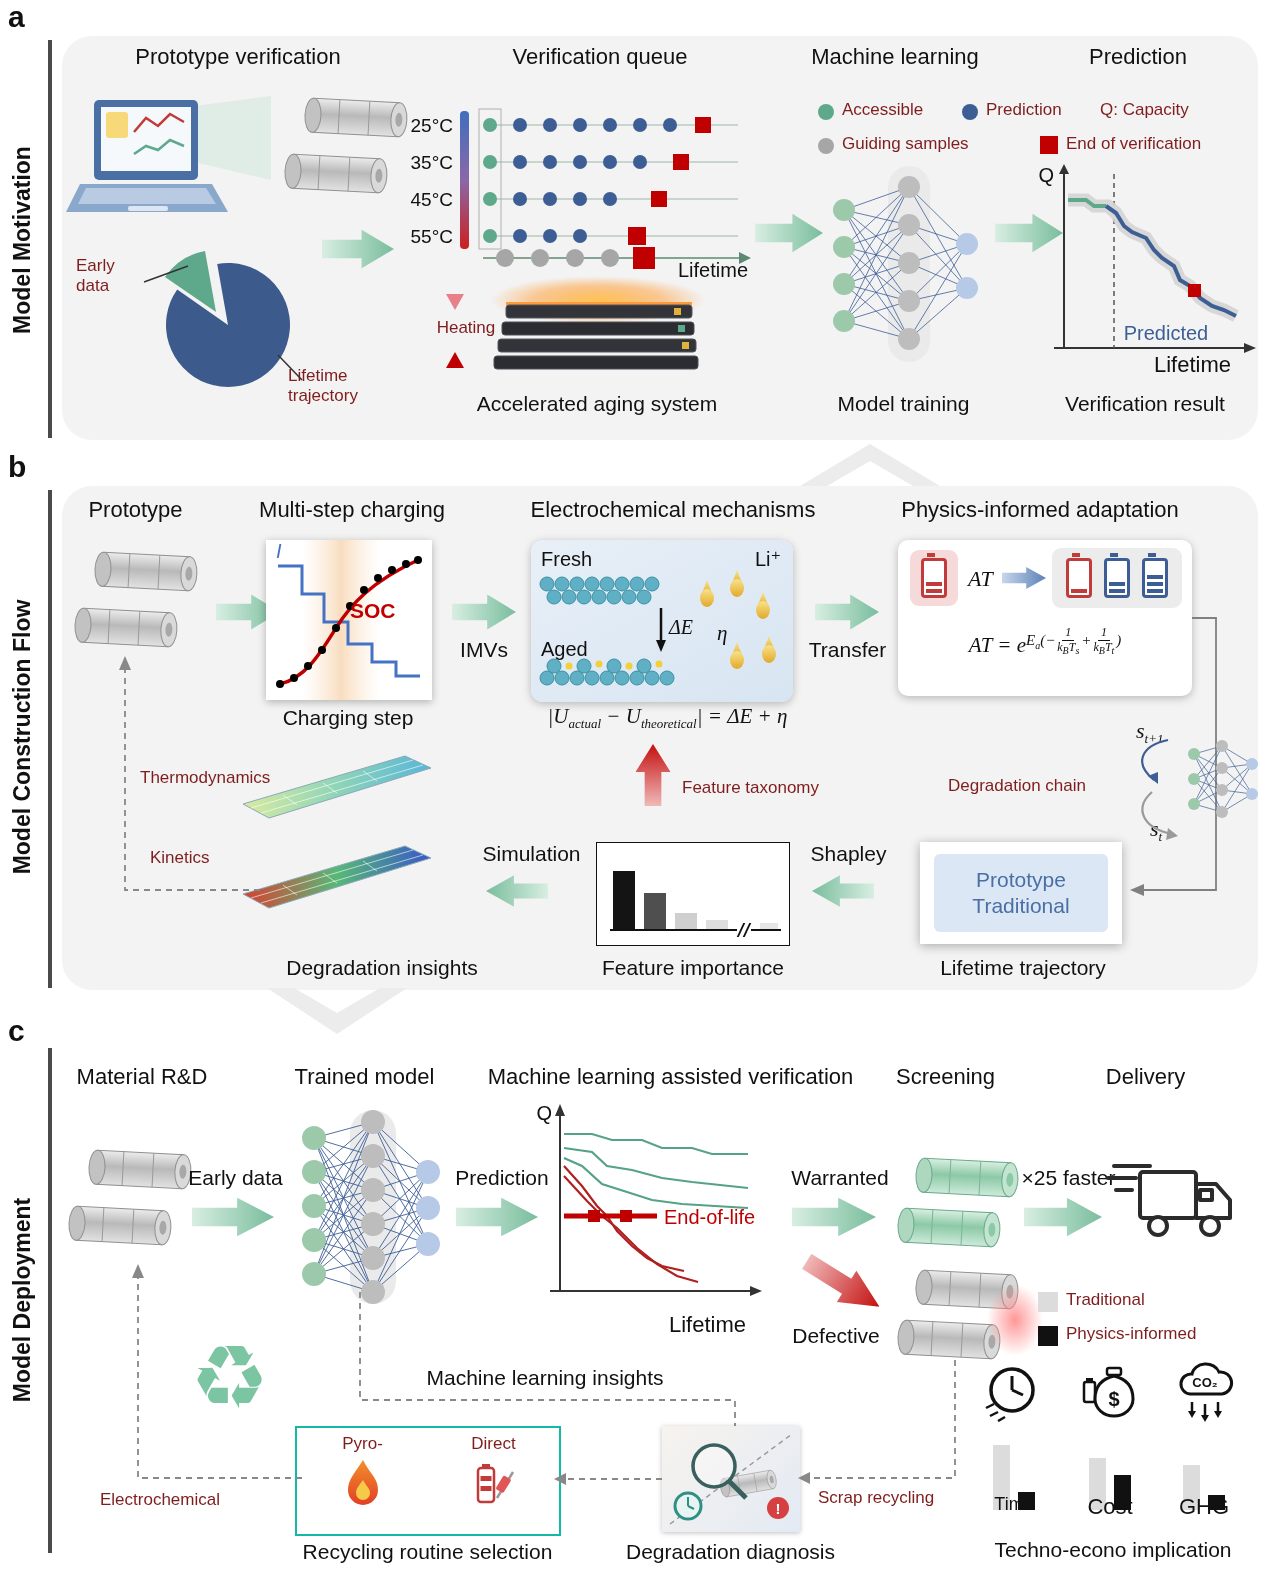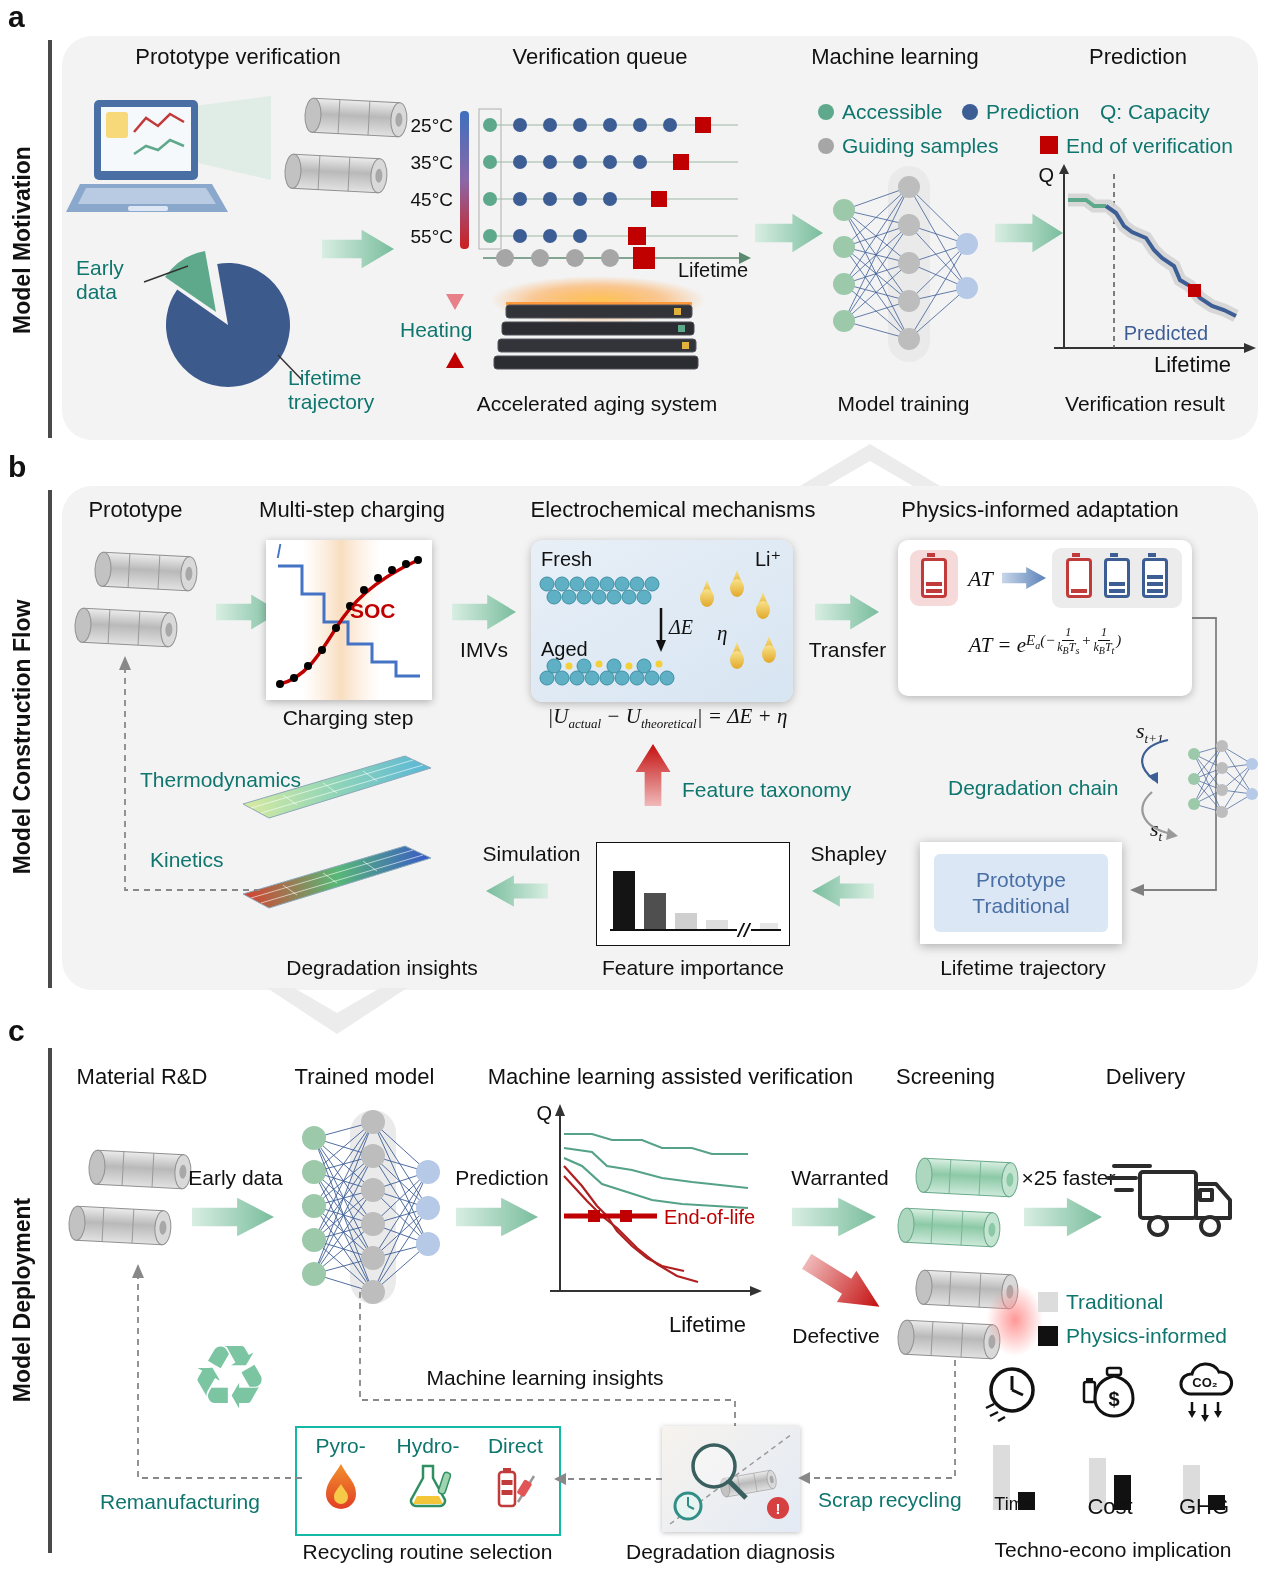--- a/index.html
+++ b/index.html
@@ -5,21 +5,21 @@
   html,body{margin:0;padding:0;background:#fff}
   body{font-family:"Liberation Sans","DejaVu Sans",sans-serif;color:#111}
   #canvas{position:relative;width:1269px;height:1574px;background:#fff;overflow:hidden}
   .c{position:absolute}
   .pbg{position:absolute;background:#f3f3f4;border-radius:30px}
   .plabel{position:absolute;font-size:30px;font-weight:bold;color:#111}
   .sideline{position:absolute;width:3.5px;background:#4a4a4a}
   .vlabel{position:absolute;width:400px;height:30px;font-size:23px;font-weight:bold;text-align:center;transform:rotate(-90deg);white-space:nowrap;color:#111}
   .hdr{position:absolute;font-size:22px;text-align:center;color:#111}
   .cap{position:absolute;font-size:21px;text-align:center;color:#111}
-  .lbl{position:absolute;font-size:21px;color:#0f766e}
+  .lbl{position:absolute;font-size:17px;color:#7f1d1d}
   .serif{font-family:"Liberation Serif","DejaVu Serif",serif;font-style:italic}
   .garrow{position:absolute;background:linear-gradient(90deg,#d8eee2,#79bd9d);
     clip-path:polygon(0% 28%,55% 28%,55% 4%,100% 50%,55% 96%,55% 72%,0% 72%)}
   .garrow.left{transform:scaleX(-1)}
   .barrow{position:absolute;background:linear-gradient(90deg,#c8d6ea,#5b82b8);
     clip-path:polygon(0% 28%,55% 28%,55% 4%,100% 50%,55% 96%,55% 72%,0% 72%)}
   .rarr{position:absolute;background:linear-gradient(90deg,#f0b9b9,#c40f0f);
     clip-path:polygon(0% 28%,55% 28%,55% 4%,100% 50%,55% 96%,55% 72%,0% 72%)}
   .uarr{position:absolute;background:linear-gradient(0deg,#f0b9b9,#c40f0f);
     clip-path:polygon(28% 100%,28% 45%,4% 45%,50% 0%,96% 45%,72% 45%,72% 100%)}
@@ -210,21 +210,21 @@
         <circle cx="182" cy="163" r="9"></circle>
         <circle cx="217" cy="163" r="9"></circle>
     </g>
     <rect x="240" y="152" width="22" height="22" fill="#c00000"></rect>
     <text x="320" y="182" text-anchor="middle" font-size="20" fill="#111">Lifetime</text>
   </svg>
 
   <svg class="c" style="left:442px;top:292px" width="26" height="22">
     <polygon points="4,2 22,2 13,18" fill="#e8808a"></polygon>
   </svg>
-  <div class="lbl" style="left:400px;top:318px;width:100px;">Heating</div>
+  <div class="lbl" style="left:416px;top:318px;width:100px;text-align:center">Heating</div>
   <svg class="c" style="left:442px;top:350px" width="26" height="22">
     <polygon points="13,2 4,18 22,18" fill="#c00000"></polygon>
   </svg>
   <svg class="c" style="left:478px;top:268px" width="242" height="122">
     <ellipse cx="120" cy="32" rx="108" ry="24" fill="url(#gGlow)"></ellipse>
     <rect x="28" y="34" width="186" height="3" fill="#ff9a3c"></rect>
     <rect x="28" y="37" width="186" height="13" rx="3" fill="#33343a" stroke="#55565e"></rect>
     <rect x="24" y="54" width="192" height="13" rx="3" fill="#2c2d33" stroke="#4e4f57"></rect>
     <rect x="20" y="71" width="198" height="13" rx="3" fill="#33343a" stroke="#55565e"></rect>
     <rect x="16" y="88" width="204" height="13" rx="3" fill="#2c2d33" stroke="#4e4f57"></rect>
@@ -715,42 +715,34 @@
 
   <div class="c" style="left:295px;top:1426px;width:262px;height:106px;background:#fff;border:2px solid #14b8a6;display:flex">
     <div class="ritem">
       <div class="lbl" style="position:static">Pyro-</div>
       <svg width="46" height="56">
         <path d="M23,6 C14,20 8,26 8,36 a15,15 0 0 0 30,0 C38,24 30,20 23,6 Z" fill="url(#gFlame)"></path>
         <path d="M23,26 C19,32 16,34 16,39 a7,7 0 0 0 14,0 C30,34 26,32 23,26 Z" fill="#f7c948"></path>
       </svg>
     </div>
     <div class="ritem">
-      <div class="lbl" style="position:static">Hydro-</div>
-      <svg width="46" height="56">
-        <polygon points="12,38 34,38 38,46 8,46" fill="#f3c63a"></polygon>
-        <path d="M18,8 h10 v12 l11,20 a5,5 0 0 1 -4,8 h-24 a5,5 0 0 1 -4,-8 l11,-20 z" fill="none" stroke="#2f8f62" stroke-width="2.5"></path>
-        <rect x="36" y="14" width="7" height="22" rx="3" fill="#9fd4b0" stroke="#2f8f62" stroke-width="1.5" transform="rotate(18 39 25)"></rect>
-      </svg>
-    </div>
-    <div class="ritem">
       <div class="lbl" style="position:static">Direct</div>
       <svg width="46" height="56">
         <rect x="7" y="14" width="16" height="34" rx="3" fill="#fff" stroke="#c23b3b" stroke-width="2.5"></rect>
         <rect x="11" y="10" width="8" height="4" fill="#c23b3b"></rect>
         <rect x="9.5" y="22" width="11" height="5" fill="#c23b3b"></rect>
         <rect x="9.5" y="32" width="11" height="5" fill="#c23b3b"></rect>
         <line x1="26" y1="44" x2="42" y2="18" stroke="#999" stroke-width="2.5"></line>
         <rect x="28" y="22" width="9" height="16" rx="2" fill="#e05555" transform="rotate(32 32 30)"></rect>
       </svg>
     </div>
   </div>
   <div class="cap" style="left:285px;top:1540px;width:285px">Recycling routine selection</div>
 
-  <div class="lbl" style="left:100px;top:1490px;width:180px">Remanufacturing</div>
+  <div class="lbl" style="left:100px;top:1490px;width:180px">Electrochemical</div>
   <svg class="c" style="left:110px;top:1262px" width="200" height="225">
     <path d="M192,216 H28 V14" fill="none" stroke="#888" stroke-width="1.8" stroke-dasharray="6,5"></path>
     <polygon points="22,16 28,2 34,16" fill="#888"></polygon>
   </svg>
 
   <div class="c" style="left:662px;top:1426px;width:138px;height:106px;background:linear-gradient(135deg,#f7f3ee,#e3eaf4);box-shadow:0 1px 5px rgba(0,0,0,.25)">
     <svg width="138" height="106">
       <line x1="8" y1="98" x2="130" y2="8" stroke="#9a9a9a" stroke-width="1.5" stroke-dasharray="5,4"></line>
       <use href="#cylGray" transform="translate(58,52) scale(0.55) rotate(-10)"></use>
       <circle cx="52" cy="40" r="21" fill="rgba(255,255,255,.35)" stroke="#3a5f5f" stroke-width="3.5"></circle>

